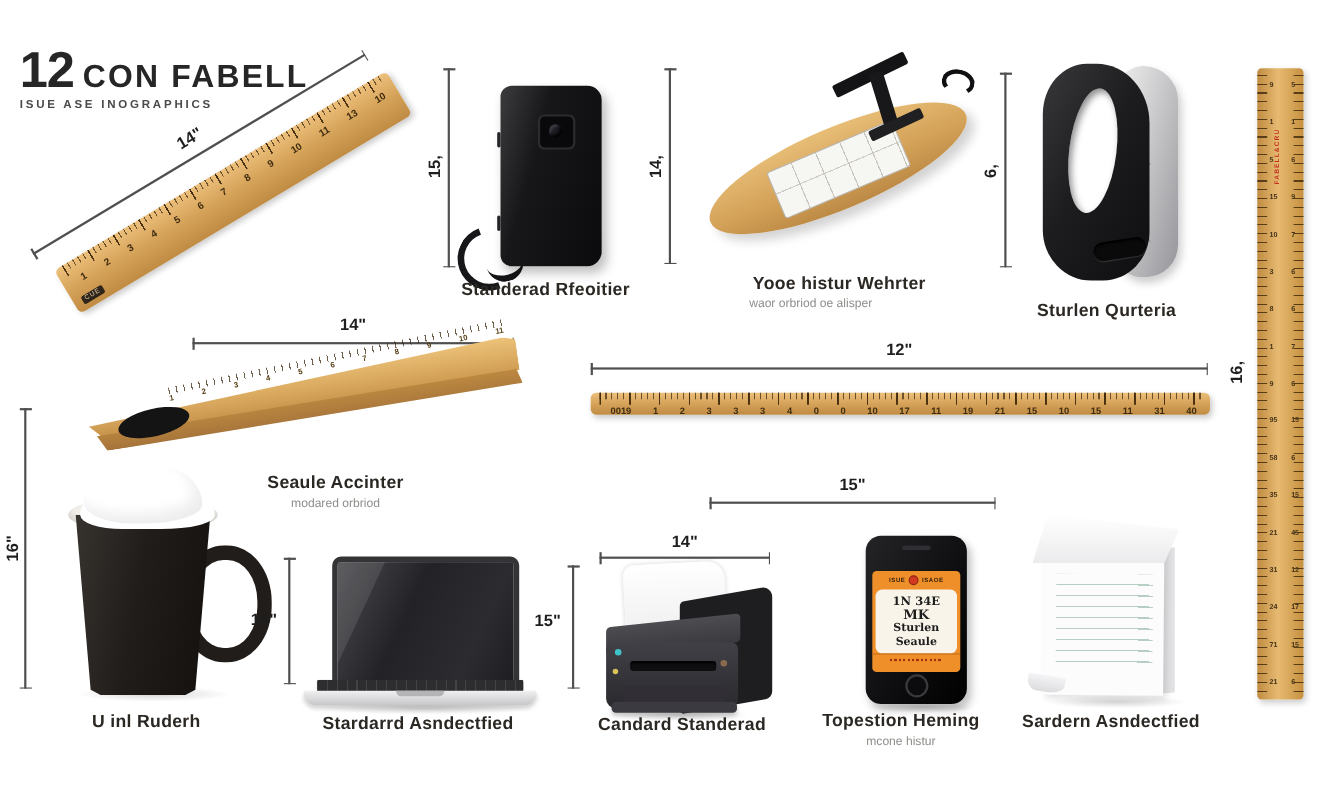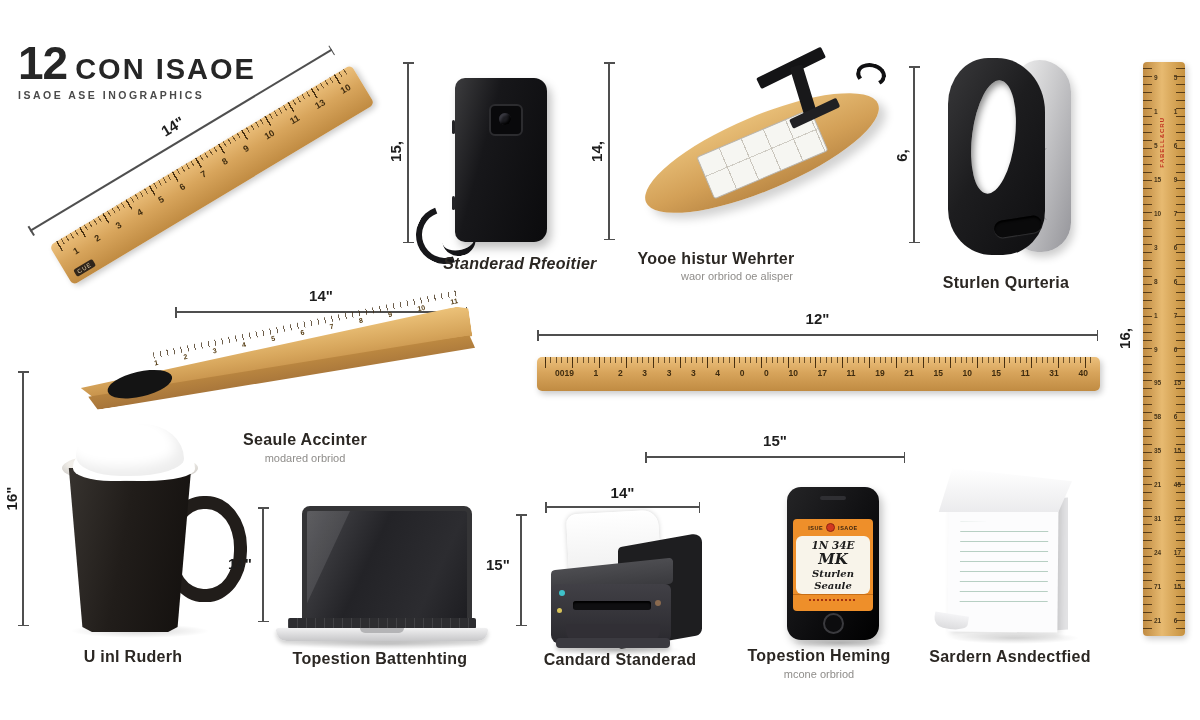--- a/index.html
+++ b/index.html
@@ -31,21 +31,21 @@
 
   
   .wood{background:linear-gradient(180deg,#ecc07c 0%,#d8a55c 45%,#c08b42 100%);box-shadow:2px 3px 6px rgba(0,0,0,.22);}
   .tick-short{position:absolute;top:0;left:8px;right:8px;height:6px;background:repeating-linear-gradient(90deg,rgba(60,38,10,.7) 0 1px,transparent 1px 5.4px);}
   .tick-long{position:absolute;top:0;left:8px;right:8px;height:11px;background:repeating-linear-gradient(90deg,rgba(60,38,10,.9) 0 1.4px,transparent 1.4px 27px);}
   .nums{position:absolute;top:13px;left:18px;right:12px;display:flex;justify-content:space-between;font-size:9px;font-weight:bold;color:#3f2c10;}
 
   .ruler-diag{left:36px;top:152px;width:352px;height:46px;border-radius:5px;transform:rotate(-31deg);}
   .ruler-brand{position:absolute;left:8px;bottom:5px;font-size:6px;background:#30251a;color:#e4d3ae;padding:1px 3px;border-radius:2px;letter-spacing:1px;}
 
-  .ruler-h{left:537px;top:357px;width:563px;height:34px;border-radius:5px;}
+  .ruler-h{left:537px;top:357px;width:563px;height:20px;border-radius:5px;}
   .ruler-h .nums{top:11px;font-size:8.5px;}
 
   
   .ruler-v{left:1143px;top:62px;width:42px;height:574px;border-radius:4px;background:linear-gradient(90deg,#c08b42 0%,#e7ba71 45%,#c6913f 100%);box-shadow:2px 3px 6px rgba(0,0,0,.2);}
   .vtick-l{position:absolute;left:0;top:6px;bottom:6px;width:9px;background:repeating-linear-gradient(180deg,rgba(60,38,10,.8) 0 1px,transparent 1px 8px);}
   .vtick-r{position:absolute;right:0;top:6px;bottom:6px;width:9px;background:repeating-linear-gradient(180deg,rgba(60,38,10,.8) 0 1px,transparent 1px 8px);}
   .vcol{position:absolute;top:12px;bottom:12px;display:flex;flex-direction:column;justify-content:space-between;font-size:6.5px;font-weight:bold;color:#46341a;}
   .vcol.l{left:11px;}
   .vcol.r{right:4px;}
   .vr-brand{position:absolute;top:55px;left:16px;writing-mode:vertical-rl;transform:rotate(180deg);font-size:6px;font-weight:bold;color:#c23321;letter-spacing:1px;}
@@ -104,41 +104,41 @@
   .prn-dot{position:absolute;border-radius:50%;}
   .prn-tray{left:566px;top:624px;width:94px;height:16px;background:#312f35;border-radius:0 0 8px 8px;}
   .prn-lip{left:556px;top:638px;width:114px;height:10px;background:#3b3a40;border-radius:4px;box-shadow:0 3px 4px rgba(0,0,0,.2);}
 
   
   .phone2-body{left:787px;top:487px;width:92px;height:153px;background:linear-gradient(120deg,#242426 0%,#0d0d0f 60%,#000 100%);border-radius:14px;box-shadow:3px 5px 8px rgba(0,0,0,.25);}
   .phone2-speaker{position:absolute;left:33px;top:9px;width:26px;height:4px;background:#2f2f33;border-radius:2px;}
   .phone2-label{position:absolute;left:6px;top:32px;width:80px;height:92px;background:#ee8f2a;border-radius:4px;overflow:hidden;}
   .p2-band-top{height:17px;display:flex;align-items:center;justify-content:center;gap:3px;font-size:5.5px;font-weight:bold;color:#3a2410;letter-spacing:.5px;}
   .p2-dot{width:7px;height:7px;border-radius:50%;background:#d3391f;border:1px solid #8e2413;}
-  .p2-center{height:58px;margin:0 3px;background:#f8f4ea;border-radius:6px;display:flex;flex-direction:column;align-items:center;justify-content:center;font-family:"DejaVu Serif",serif;font-weight:bold;color:#1d1d1d;line-height:1.15;font-style:italic;}
-  .p2-l1{font-size:10.5px;}.p2-l2{font-size:15px;}.p2-l3{font-size:10px;}.p2-l4{font-size:10px;}
+  .p2-center{height:58px;margin:0 3px;background:#f8f4ea;border-radius:6px;display:flex;flex-direction:column;align-items:center;justify-content:center;font-family:"DejaVu Serif",serif;font-weight:bold;color:#1d1d1d;line-height:1.15;}
+  .p2-l1{font-size:10.5px;}.p2-l2{font-size:12px;}.p2-l3{font-size:10px;}.p2-l4{font-size:10px;}
   .p2-band-bot{height:10px;border-top:1px solid #c86f17;background-image:repeating-linear-gradient(90deg,#a3310f 0 2px,transparent 2px 4px);background-size:60% 2px;background-position:center 4px;background-repeat:no-repeat;}
   .phone2-home{position:absolute;left:36px;bottom:6px;width:17px;height:17px;border-radius:50%;background:#0c0c0e;border:2px solid #3a3a3e;}
 
   
   .pad-side{left:1052px;top:498px;width:16px;height:132px;background:#e2e2e4;transform:skewY(-4deg);}
   .pad-main{left:948px;top:492px;width:110px;height:140px;background:#fcfcfd;transform:rotate(.5deg);box-shadow:3px 3px 6px rgba(0,0,0,.12);}
   .pad-lines{position:absolute;left:12px;right:10px;top:30px;bottom:22px;background:repeating-linear-gradient(180deg,transparent 0 9px,#b7cfc3 9px 10px);}
   .pad-flap{left:936px;top:468px;width:136px;height:44px;background:linear-gradient(180deg,#ffffff,#ebebed);clip-path:polygon(2% 100%,12% 0%,100% 30%,90% 100%);box-shadow:0 2px 3px rgba(0,0,0,.1);}
   .pad-curl{left:934px;top:614px;width:34px;height:15px;background:linear-gradient(180deg,#f4f4f6,#dcdcde);border-radius:0 0 50% 10px;transform:rotate(9deg);}
 </style>
 </head>
 <body>
 
 <div class="title-wrap">
   <div class="title-line">
     <span class="title-big">12</span>
-    <span class="title-rest">CON ISAOE</span>
+    <span class="title-rest">CON FABELL</span>
   </div>
-  <div class="title-sub">ISAOE ASE INOGRAPHICS</div>
+  <div class="title-sub">ISUE ASE INOGRAPHICS</div>
 </div>
 
 <div class="dim h abs" style="left:30px;top:230px;width:352px;transform:rotate(-31deg);transform-origin:0 50%;">
   <span class="dim-label on-line">14"</span>
 </div>
 <div class="abs wood ruler-diag">
   <div class="tick-short"></div>
   <div class="tick-long"></div>
   <div class="nums">
       <span>1</span>
@@ -162,32 +162,32 @@
 <div class="dim-label rot90 abs" style="left:385px;top:143px;">15,</div>
 <div class="abs cable1"></div>
 <div class="abs cable2"></div>
 <div class="abs phone1-body">
   <div class="phone1-cam">
       <div class="phone1-lens"></div>
     </div>
   <div class="phone1-btn" style="top:42px;"></div>
   <div class="phone1-btn" style="top:118px;"></div>
 </div>
-<div class="caption" style="left:520px;top:255px;font-style:italic;">Standerad Rfeoitier</div>
+<div class="caption" style="left:496px;top:255px;">Standerad Rfeoitier</div>
 
 <div class="dim v abs" style="left:608px;top:62px;height:178px;"></div>
 <div class="dim-label rot90 abs" style="left:586px;top:143px;">14,</div>
 <div class="abs board">
   <div class="board-panel"></div>
   <div class="clamp-top"></div>
   <div class="clamp-post"></div>
   <div class="clamp-foot"></div>
   <div class="board-hook"></div>
 </div>
-<div class="caption" style="left:716px;top:250px;">Yooe histur Wehrter</div>
+<div class="caption" style="left:763px;top:250px;">Yooe histur Wehrter</div>
 <div class="subcaption" style="left:737px;top:270px;">waor orbriod oe alisper</div>
 
 <div class="dim v abs" style="left:913px;top:66px;height:177px;"></div>
 <div class="dim-label rot90 abs" style="left:895px;top:147px;">6,</div>
 <div class="abs scan-silver">
   <div class="scan-groove"></div>
 </div>
 <div class="abs scan-black">
   <div class="scan-hole"></div>
   <div class="scan-slot"></div>
@@ -310,21 +310,21 @@
 <div class="dim v abs" style="left:262px;top:507px;height:115px;"></div>
 <div class="dim-label abs" style="left:228px;top:555px;">14"</div>
 <div class="shadow abs" style="left:286px;top:638px;width:200px;height:12px;"></div>
 <div class="abs lap-screen">
     <div class="lap-sheen"></div>
   </div>
 <div class="abs lap-kb"></div>
 <div class="abs lap-base">
     <div class="lap-notch"></div>
   </div>
-<div class="caption" style="left:380px;top:650px;">Topestion Battenhting</div>
+<div class="caption" style="left:380px;top:650px;">Stardarrd Asndectfied</div>
 
 <div class="dim h abs" style="left:545px;top:506px;width:155px;">
   <span class="dim-label on-line" style="top:-22px;">14"</span>
 </div>
 <div class="dim v abs" style="left:520px;top:514px;height:112px;"></div>
 <div class="dim-label abs" style="left:486px;top:556px;">15"</div>
 <div class="shadow abs" style="left:552px;top:644px;width:130px;height:12px;"></div>
 <div class="abs prn-paper"></div>
 <div class="abs prn-right"></div>
 <div class="abs prn-top"></div>
@@ -351,21 +351,21 @@
       <span class="p2-l1">1N 34E</span>
       <span class="p2-l2">MK</span>
       <span class="p2-l3">Sturlen</span>
       <span class="p2-l4">Seaule</span>
     </div>
     <div class="p2-band-bot"></div>
   </div>
   <div class="phone2-home"></div>
 </div>
 <div class="caption" style="left:819px;top:647px;">Topestion Heming</div>
-<div class="subcaption" style="left:819px;top:668px;">mcone orbriod</div>
+<div class="subcaption" style="left:819px;top:668px;">mcone histur</div>
 
 <div class="shadow abs" style="left:950px;top:632px;width:130px;height:12px;"></div>
 <div class="abs pad-side"></div>
 <div class="abs pad-main">
   <div class="pad-lines"></div>
 </div>
 <div class="abs pad-flap"></div>
 <div class="abs pad-curl"></div>
 <div class="caption" style="left:1010px;top:648px;">Sardern Asndectfied</div>
 

